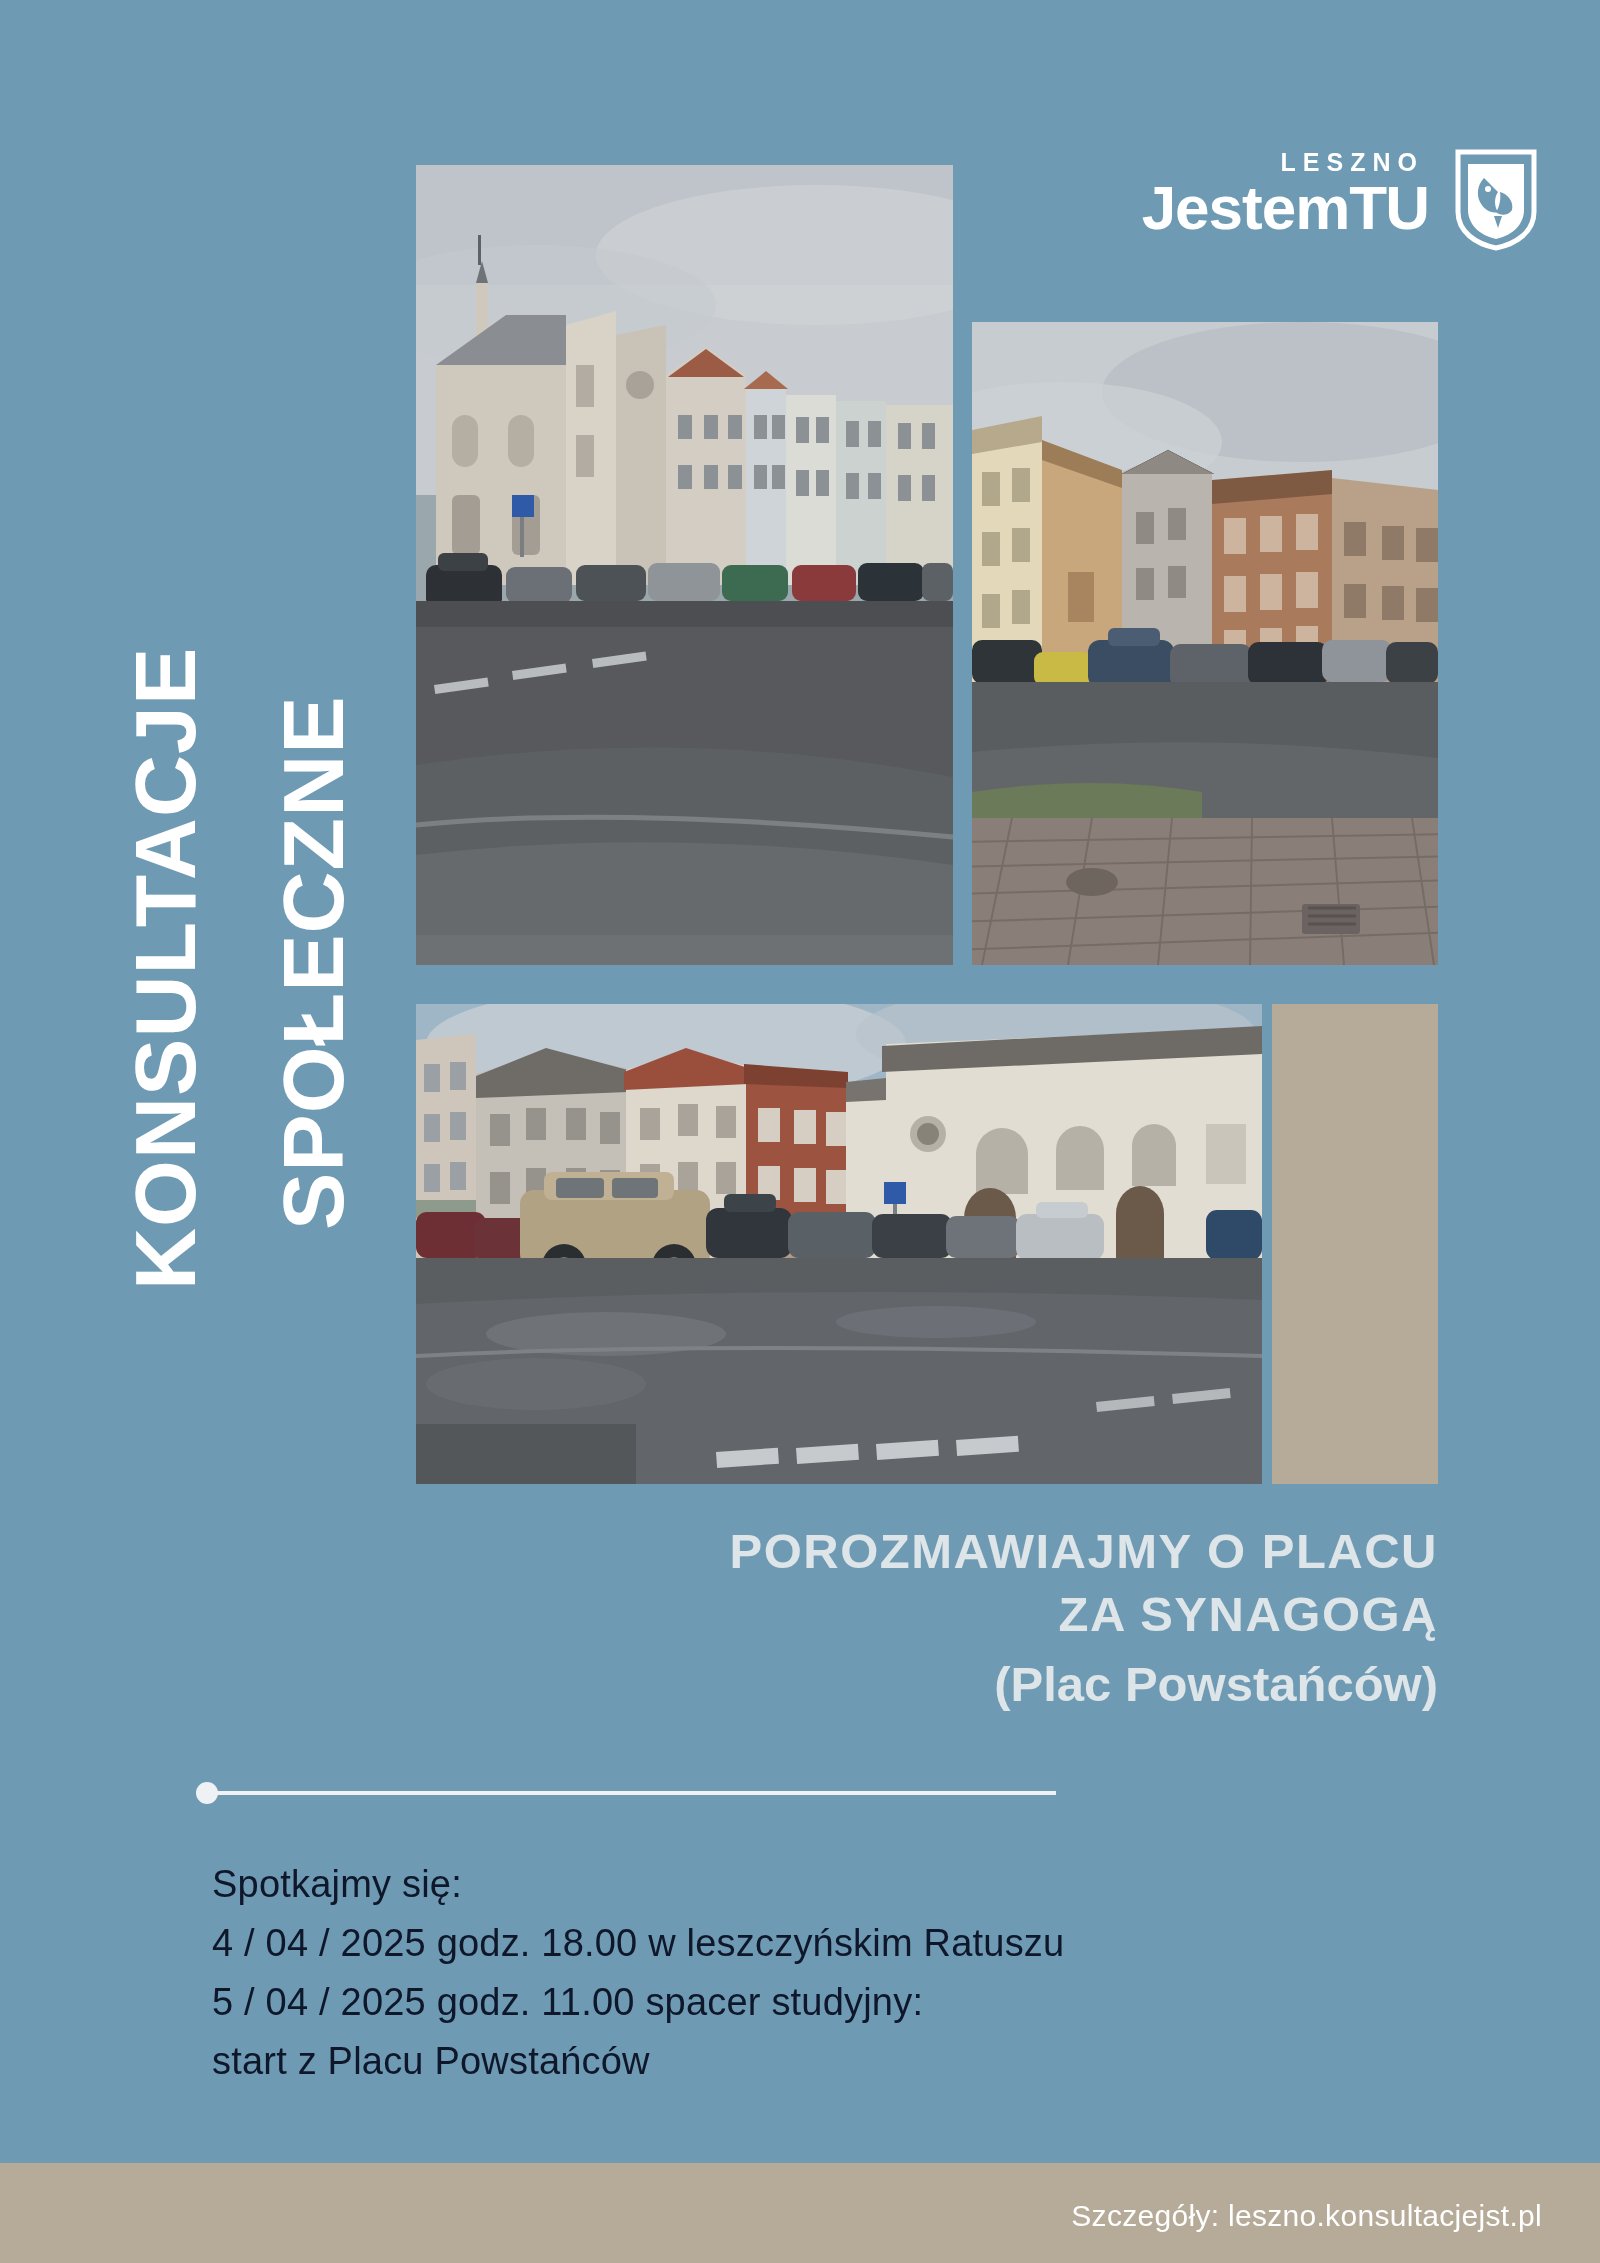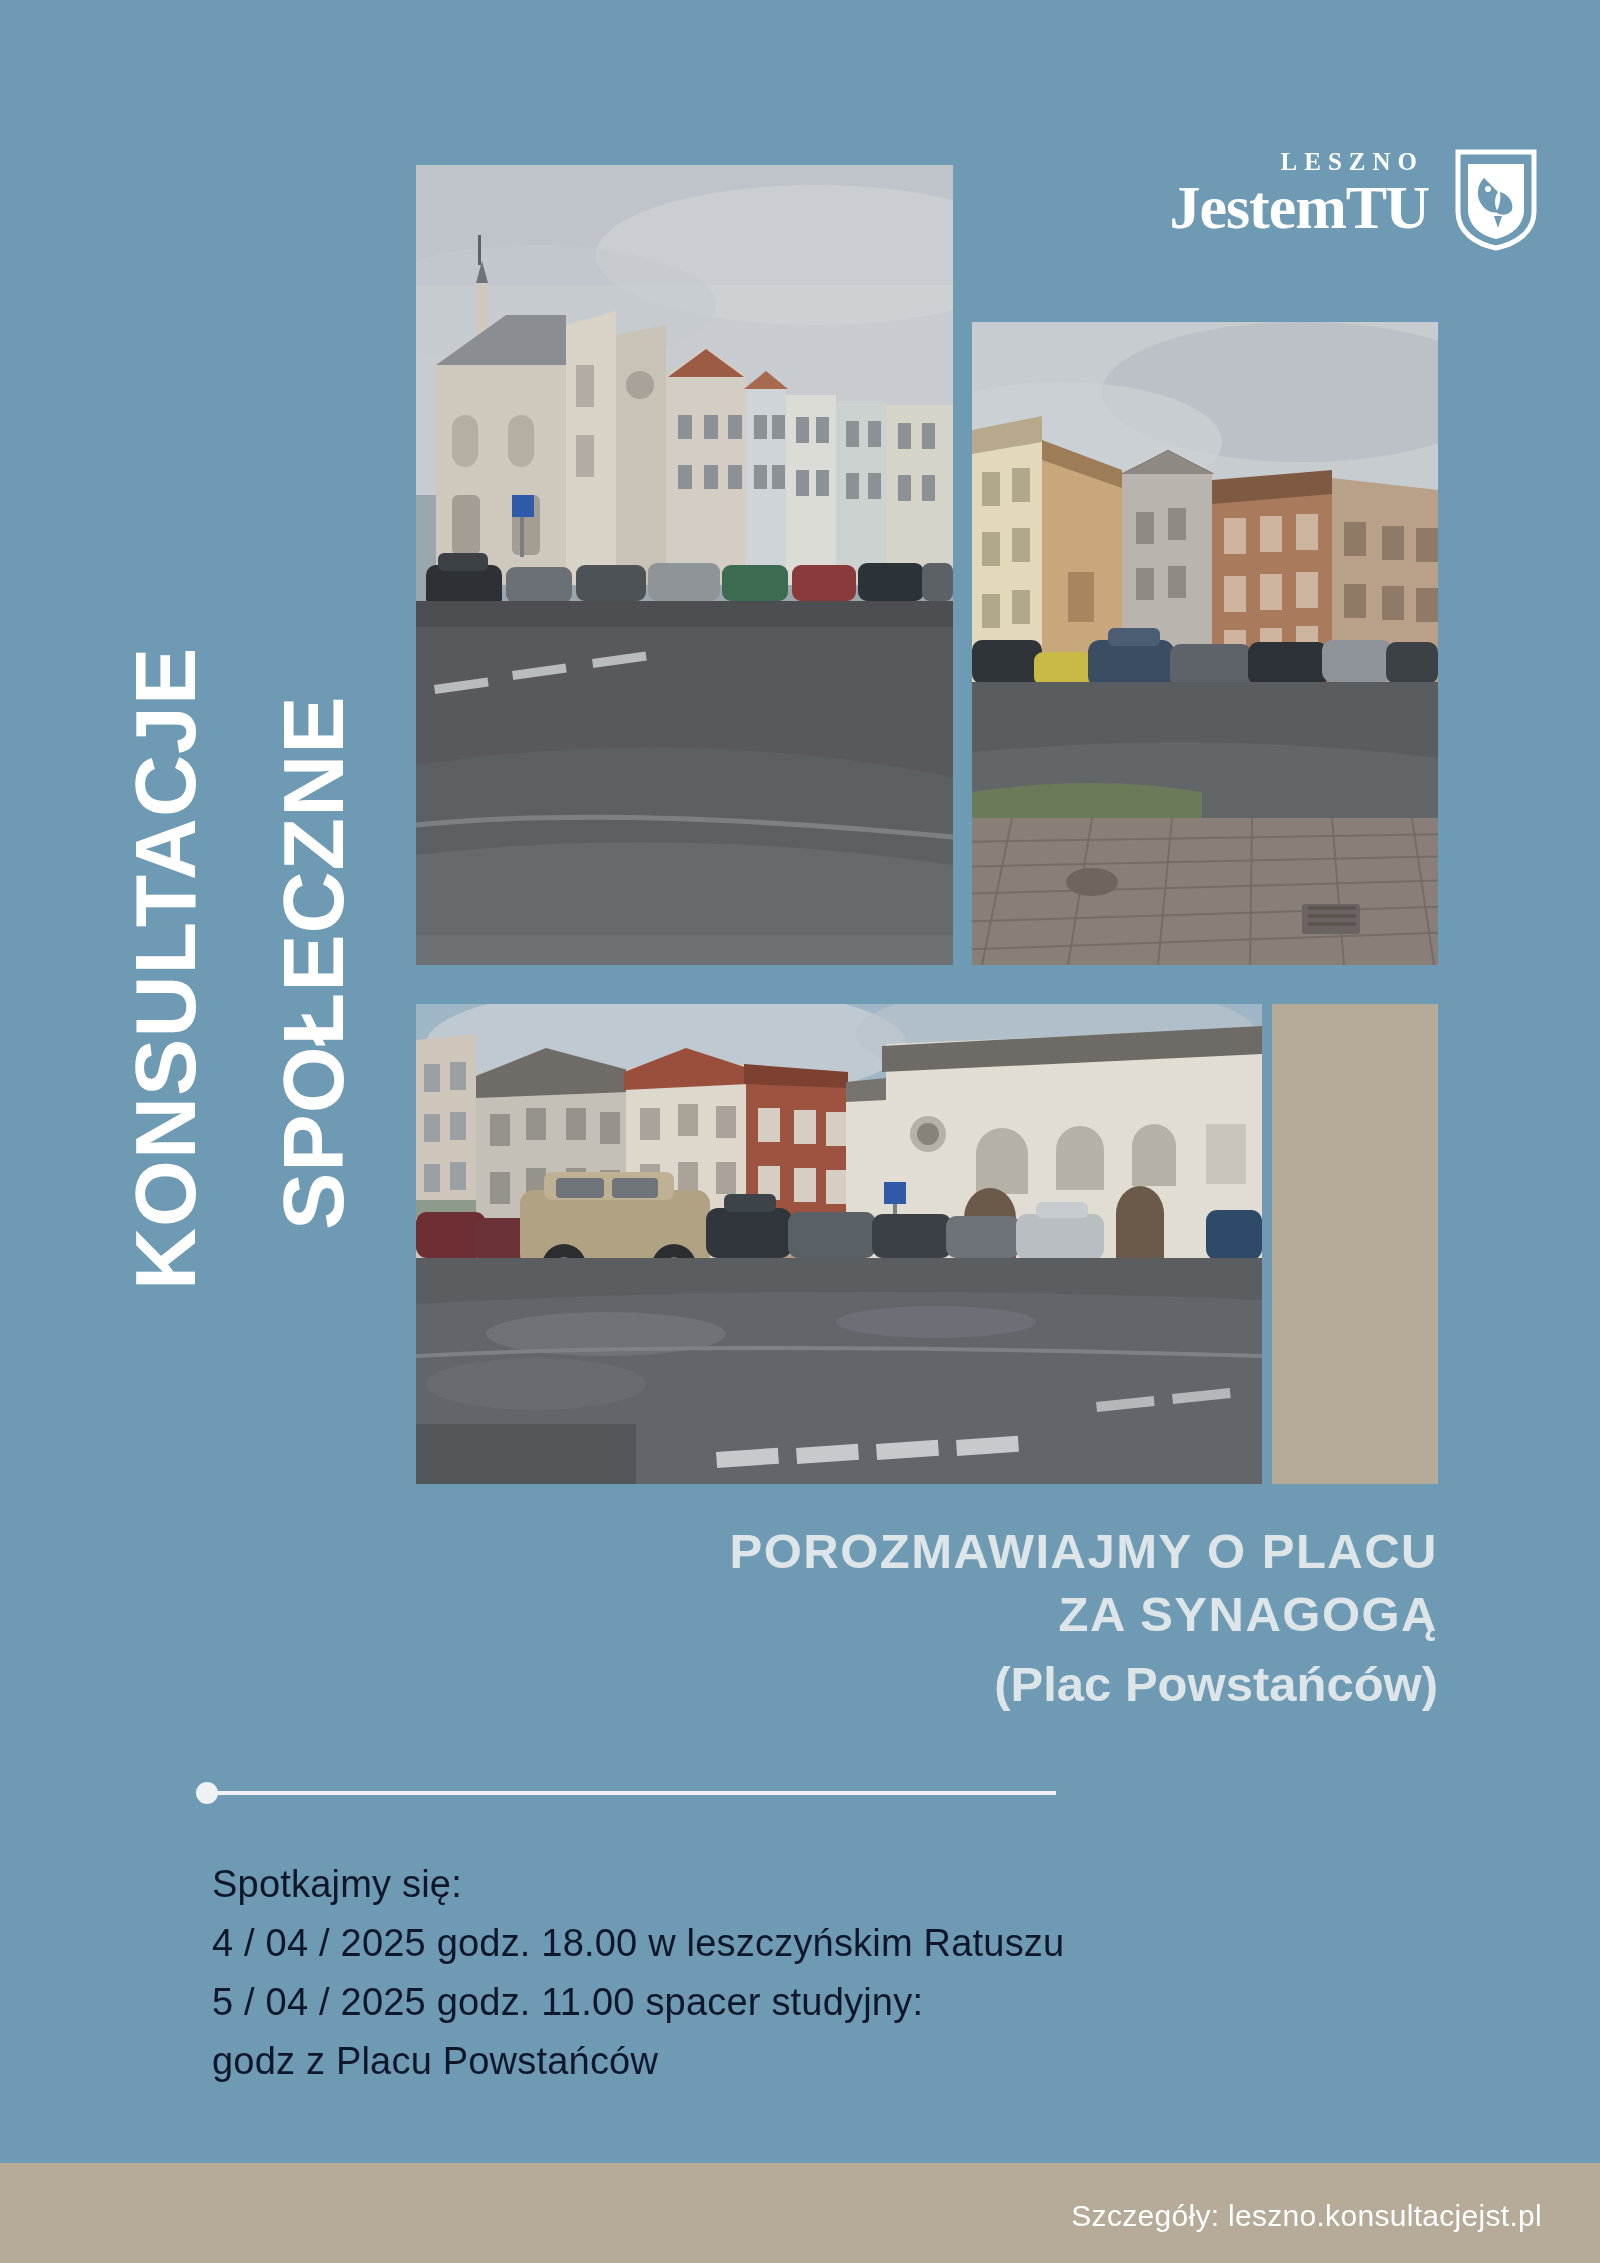--- a/index.html
+++ b/index.html
@@ -42,21 +42,20 @@
   }
 
   
   .logo-block {
     position: absolute;
     right: 62px;
     top: 148px;
     display: flex;
     align-items: flex-start;
     gap: 26px;
-    font-family: Liberation Serif, serif;
   }
   .logo-text {
     text-align: right;
     color: #ffffff;
   }
   .logo-leszno {
     font-size: 25px;
     font-weight: bold;
     letter-spacing: 7px;
     margin-right: 4px;
@@ -500,18 +499,18 @@
 
 <div class="divider">
   <div class="rule"></div>
   <div class="dot"></div>
 </div>
 
 <div class="info">
   <div>Spotkajmy się:</div>
   <div>4 / 04 / 2025 godz. 18.00 w leszczyńskim Ratuszu</div>
   <div>5 / 04 / 2025 godz. 11.00 spacer studyjny:</div>
-  <div>godz z Placu Powstańców</div>
+  <div>start z Placu Powstańców</div>
 </div>
 
 <div class="footer">
   <div class="footer-text">Szczegóły: leszno.konsultacjejst.pl</div>
 </div>
 
 </body></html>

